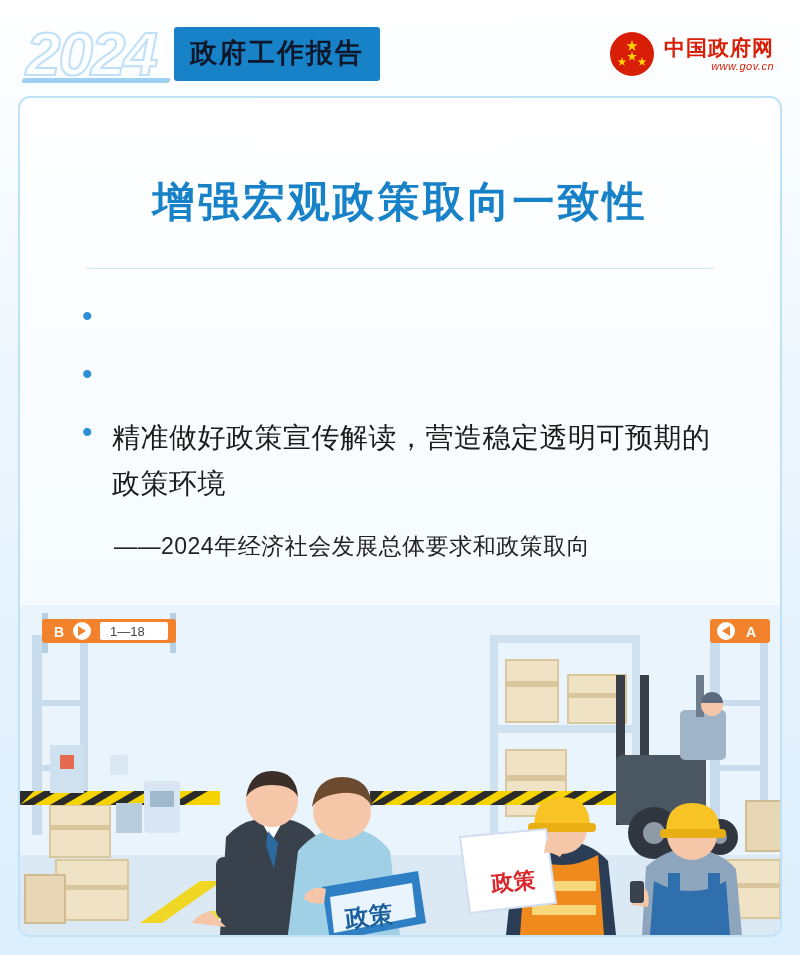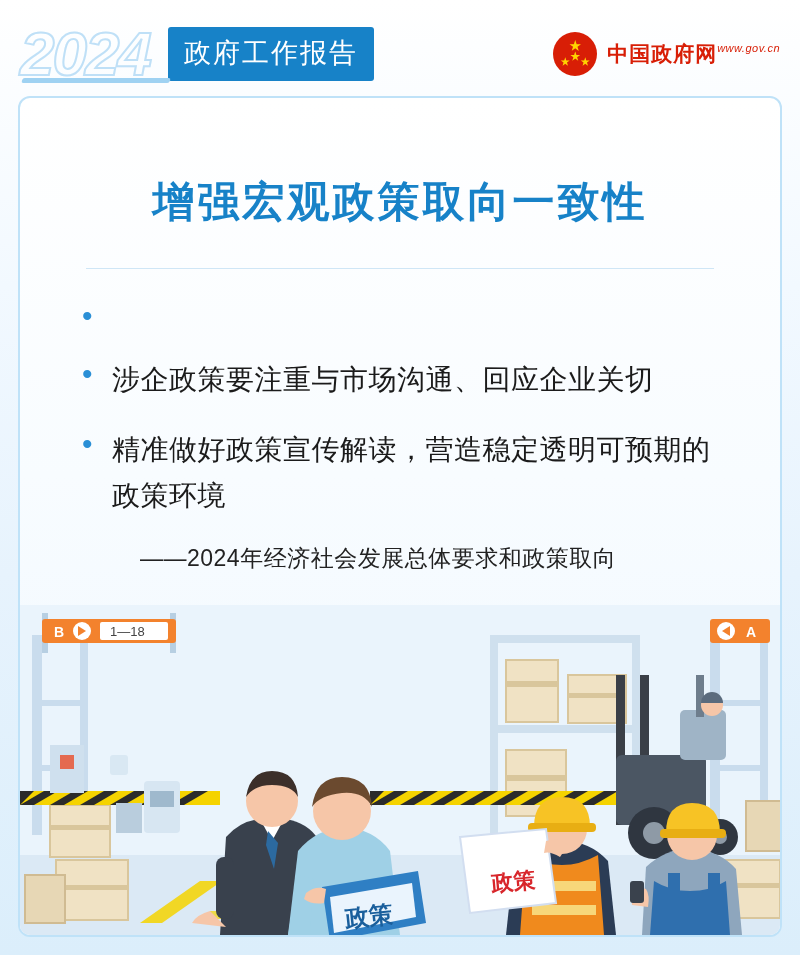--- a/index.html
+++ b/index.html
@@ -21,21 +21,21 @@
     background: linear-gradient(180deg, #ffffff 0%, #f2f9ff 30%, #e7f3fd 60%, #dbeefb 100%);
     overflow: hidden;
   }
 
   
   .header {
     position: relative;
     height: 108px;
     display: flex;
     align-items: center;
-    padding: 0 20px;
+    padding: 0 26px;
     box-sizing: border-box;
     text-align: right;
   }
   .year-mark {
     position: relative;
     font-size: 62px;
     font-weight: bold;
     font-style: italic;
     letter-spacing: -2px;
     color: transparent;
@@ -49,23 +49,23 @@
     left: 22px;
     top: 78px;
     width: 148px;
     height: 5px;
     background: #9fd2f2;
     transform: skewX(-18deg);
     border-radius: 2px;
   }
   .title-chip {
     background: #1782c8;
-    color: #ffffff;
+    color: #0f172a;
     font-size: 27px;
-    font-weight: normal;
+    font-weight: bold;
     letter-spacing: 2px;
     padding: 8px 16px 10px 16px;
     border-radius: 3px;
     margin-left: 12px;
     white-space: nowrap;
   }
   .brand {
     margin-left: auto;
     display: flex;
     align-items: center;
@@ -87,21 +87,21 @@
     font-size: 15px;
     line-height: 1;
     position: absolute;
   }
   .emblem .s1 { top: 7px; left: 50%; transform: translateX(-50%); font-size: 13px; }
   .emblem .s2 { bottom: 9px; left: 7px; font-size: 10px; }
   .emblem .s3 { bottom: 9px; right: 7px; font-size: 10px; }
   .emblem .s4 { top: 19px; left: 50%; transform: translateX(-50%); font-size: 11px; }
   .brand-text {
     display: flex;
-    flex-direction: row;
+    flex-direction: column;
     line-height: 1.1;
   }
   .brand-cn {
     color: #d81e06;
     font-size: 21px;
     font-weight: bold;
     letter-spacing: 1px;
   }
   .brand-url {
     color: #d81e06;
@@ -159,21 +159,21 @@
   }
   .bullet-text {
     color: #1b1b1b;
     font-size: 28px;
     line-height: 46px;
     letter-spacing: 0.5px;
   }
 
   .source {
     margin: 8px 0 0 0;
-    padding-left: 120px;
+    padding-left: 94px;
     color: #222222;
     font-size: 23px;
     letter-spacing: 0.5px;
   }
 
   
   .illo {
     position: absolute;
     left: 0;
     bottom: 0;
@@ -209,21 +209,20 @@
   <div class="card">
     <h1 class="headline">增强宏观政策取向一致性</h1>
     <div class="divider"></div>
 
     <ul class="bullets">
       <li class="bullet">
         <span class="dot">•</span>
       </li>
       <li class="bullet">
         <span class="dot">•</span>
-        <span class="bullet-text">涉企政策要注重与市场沟通、回应企业关切</span>
       </li>
       <li class="bullet">
         <span class="dot">•</span>
         <span class="bullet-text">精准做好政策宣传解读，营造稳定透明可预期的政策环境</span>
       </li>
     </ul>
 
     <div class="source">——2024年经济社会发展总体要求和政策取向</div>
 
     <div class="illo">

